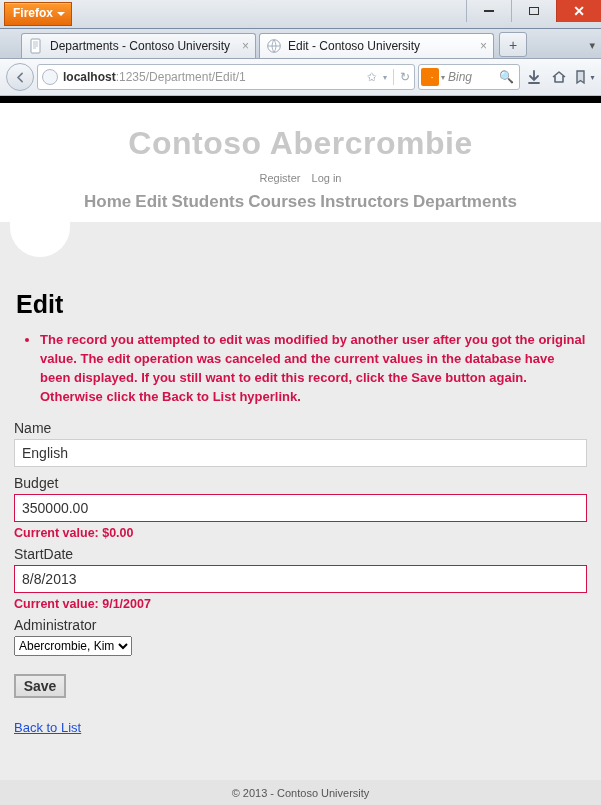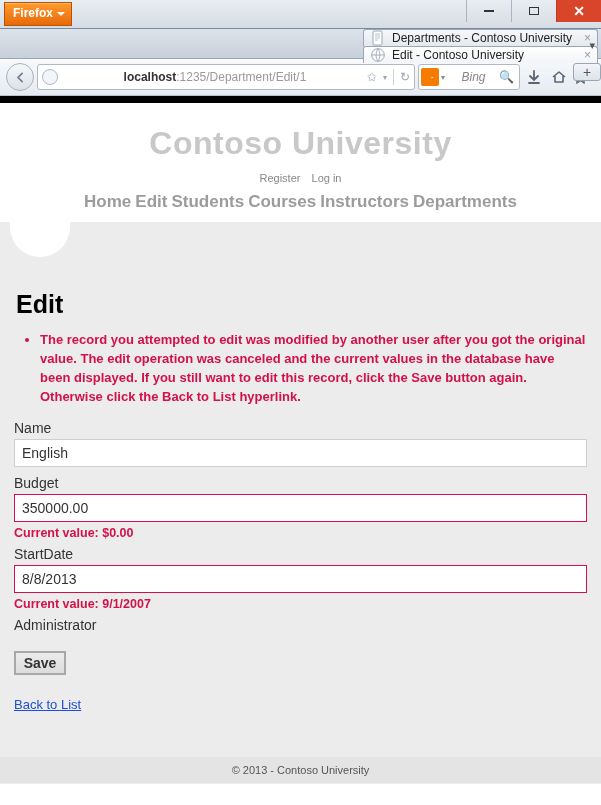--- a/index.html
+++ b/index.html
@@ -8,31 +8,31 @@
   .ff-top{height:28px;background:linear-gradient(#e9edf2,#d6dce4);position:relative;border-bottom:1px solid #7a8aa0;}
   .ff-btn{position:absolute;left:4px;top:2px;height:22px;background:linear-gradient(#ff9a2e,#e86a09);border:1px solid #b65107;border-radius:0;color:#fff;font-size:12px;font-weight:bold;padding:0 18px 0 8px;line-height:20px;box-shadow:inset 0 1px 0 rgba(255,255,255,.3);}
   .ff-btn::after{content:"";position:absolute;right:6px;top:9px;border:4px solid transparent;border-top-color:#fff;}
   .win-btns{position:absolute;right:0;top:0;display:flex;}
   .win-btn{width:44px;height:22px;border-left:1px solid #aab4c2;display:flex;align-items:center;justify-content:center;font-size:12px;color:#333;font-family:Arial;}
   .win-close{background:#d9452a;color:#fff;border-left:1px solid #c03a22;font-size:14px;}
   .win-min::before{content:"";display:block;width:10px;height:1.5px;background:#333;}
   .win-max::before{content:"";display:block;width:10px;height:8px;border:1.5px solid #333;box-sizing:border-box;}
   .win-close::before{content:"✕";font-weight:bold;}
   
-  .tab-row{height:29px;background:linear-gradient(#dde3ea,#c7d0db);display:flex;align-items:flex-end;padding-left:21px;border-bottom:1px solid #9aa6b5;position:relative;flex-direction:column;}
+  .tab-row{height:29px;background:linear-gradient(#dde3ea,#c7d0db);display:flex;align-items:flex-end;padding-left:21px;border-bottom:1px solid #9aa6b5;position:relative;}
   .tab{height:25px;width:235px;background:linear-gradient(#f6f8fb,#e4e9ef);border:1px solid #9aa6b5;border-bottom:none;border-radius:3px 3px 0 0;display:flex;align-items:center;padding:0 6px;margin-right:3px;font-size:12px;color:#222;position:relative;box-sizing:border-box;}
   .tab.active{background:linear-gradient(#ffffff,#f2f4f8);}
   .tab .favicon{width:16px;height:16px;margin-right:6px;flex-shrink:0;}
   .tab .title{flex:1;white-space:nowrap;overflow:hidden;text-overflow:ellipsis;}
   .tab .tab-x{color:#999;font-size:12px;}
   .newtab{width:26px;height:23px;background:linear-gradient(#f2f5f9,#dde3ea);border:1px solid #9aa6b5;border-radius:3px;display:flex;align-items:center;justify-content:center;color:#555;font-size:14px;margin-left:2px;margin-bottom:1px;}
   .tab-menu{position:absolute;right:6px;top:6px;color:#555;}
   .tab-menu::before{content:"▾";font-size:11px;}
   
-  .nav-row{height:36px;background:linear-gradient(#f7f9fb,#e6ebf1);display:flex;align-items:center;padding:0 6px;border-bottom:1px solid #b8c2cf;gap:3px;text-align:center;}
+  .nav-row{height:36px;background:linear-gradient(#f7f9fb,#e6ebf1);display:flex;align-items:center;padding:0 6px;border-bottom:1px solid #b8c2cf;gap:3px;}
   .nav-back{width:26px;height:26px;border-radius:50%;background:linear-gradient(#f5f7fa,#dbe1e9);border:1px solid #a5b1c0;display:flex;align-items:center;justify-content:center;color:#6f7a8a;font-size:13px;}
   .urlbar{flex:1;height:24px;border:1px solid #b0bac7;border-radius:3px;background:#fff;display:flex;align-items:center;padding:0 4px;font-size:12px;color:#333;}
   .urlbar .globe{width:16px;height:16px;margin-right:5px;border:1px solid #b0bac7;border-radius:50%;background:#f2f5f9;box-sizing:border-box;}
   .urlbar .url{flex:1;white-space:nowrap;overflow:hidden;}
   .urlbar .url .gray{color:#999;}
   .urlbar .r-icons{display:flex;align-items:center;gap:6px;color:#9aa4b2;}
   .urlbar .r-icons span{font-size:12px;}
   .urlbar .divider{width:1px;height:16px;background:#cdd5df;}
   .reload{font-size:13px;}
   .searchbar{width:100px;height:24px;border:1px solid #b0bac7;border-radius:3px;background:#fff;display:flex;align-items:center;font-size:12px;color:#888;font-style:italic;}
@@ -153,21 +153,21 @@
         <path d="M4 2h7v12l-3.5-2.5L4 14z" fill="#5a6675" fill-opacity=".15" stroke="#5a6675" stroke-width="1.4"></path>
       </svg>
     <span class="dd">▾</span>
   </div>
 </div>
 
 <div class="blackbar"></div>
 
 <div class="page">
   <div class="hero">
-    <div class="brand">Contoso University</div>
+    <div class="brand">Contoso Abercrombie</div>
     <div class="auth-links">
       <span>Register</span>
       <span>Log in</span>
     </div>
     <div class="mainnav">
       <span>Home</span>
       <span>Edit</span>
       <span>Students</span>
       <span>Courses</span>
       <span>Instructors</span>
@@ -197,20 +197,23 @@
       </div>
 
       <div class="fld">
         <div class="lbl">StartDate</div>
         <input class="tinput err" value="8/8/2013" style="">
         <div class="valmsg">Current value: 9/1/2007</div>
       </div>
 
       <div class="fld">
         <div class="lbl">Administrator</div>
+        <select class="sel">
+          <option>Abercrombie, Kim</option>
+        </select>
       </div>
 
       <button class="savebtn">Save</button>
       <br>
       <a class="backlink">Back to List</a>
     </div>
 
     <div class="footer">© 2013 - Contoso University</div>
   </div>
 </div>

